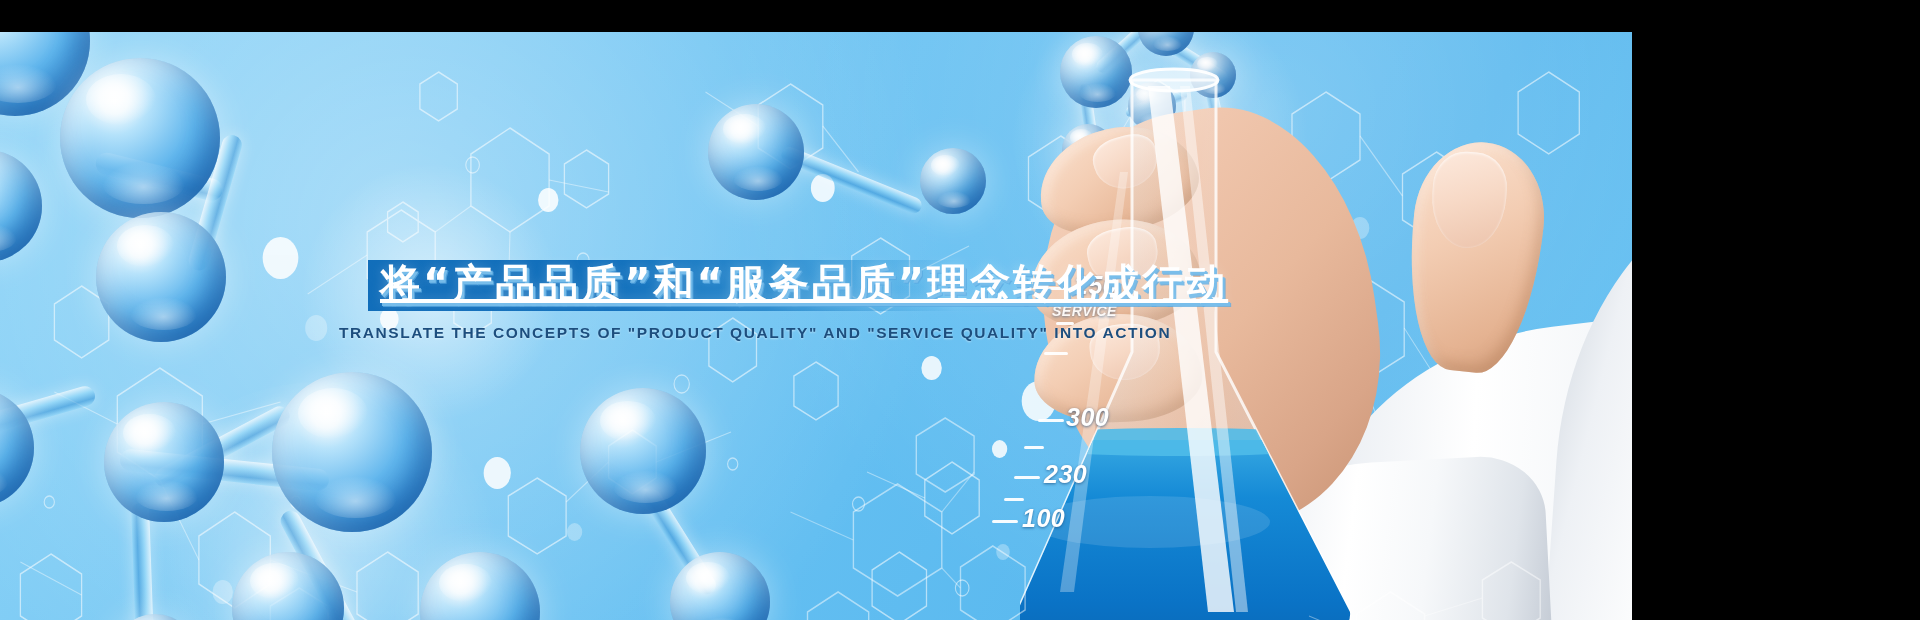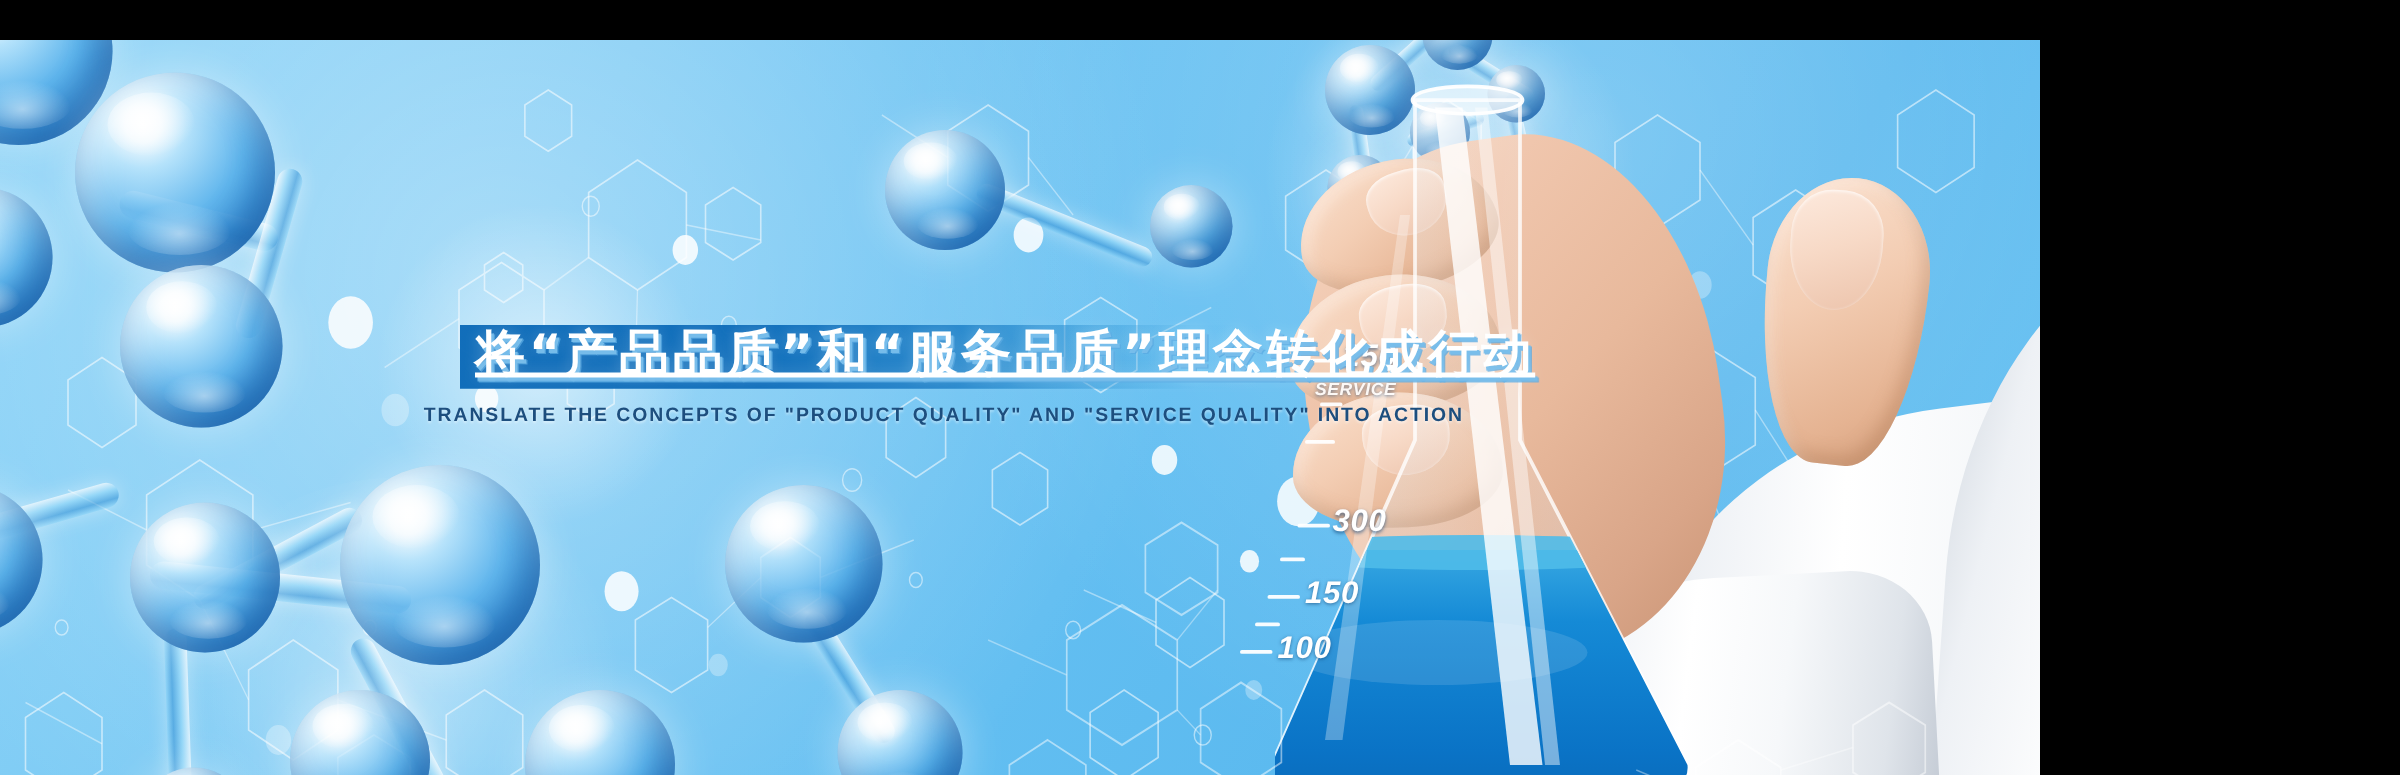--- a/index.html
+++ b/index.html
@@ -358,21 +358,21 @@
 
     <div class="tick" style="left:56px;top:290px;width:18px;"></div>
     <div class="tick" style="left:44px;top:320px;width:24px;"></div>
 
     <div class="tick" style="left:38px;top:387px;width:26px;"></div>
     <div class="flasknum" style="left:66px;top:371px;font-size:25px;">300</div>
 
     <div class="tick" style="left:24px;top:414px;width:20px;"></div>
 
     <div class="tick" style="left:14px;top:444px;width:26px;"></div>
-    <div class="flasknum" style="left:44px;top:428px;font-size:25px;">150</div>
+    <div class="flasknum" style="left:44px;top:428px;font-size:25px;">230</div>
 
     <div class="tick" style="left:4px;top:466px;width:20px;"></div>
 
     <div class="tick" style="left:-8px;top:488px;width:26px;"></div>
     <div class="flasknum" style="left:22px;top:472px;font-size:25px;text-align:right;">100</div>
   </div>
 
   <div class="netlayer" style="opacity:.75;">
     <svg viewBox="0 0 1920 620" preserveAspectRatio="none" aria-hidden="true">
       <g fill="none" stroke="#ffffff" stroke-width="1.6" opacity="0.65">

